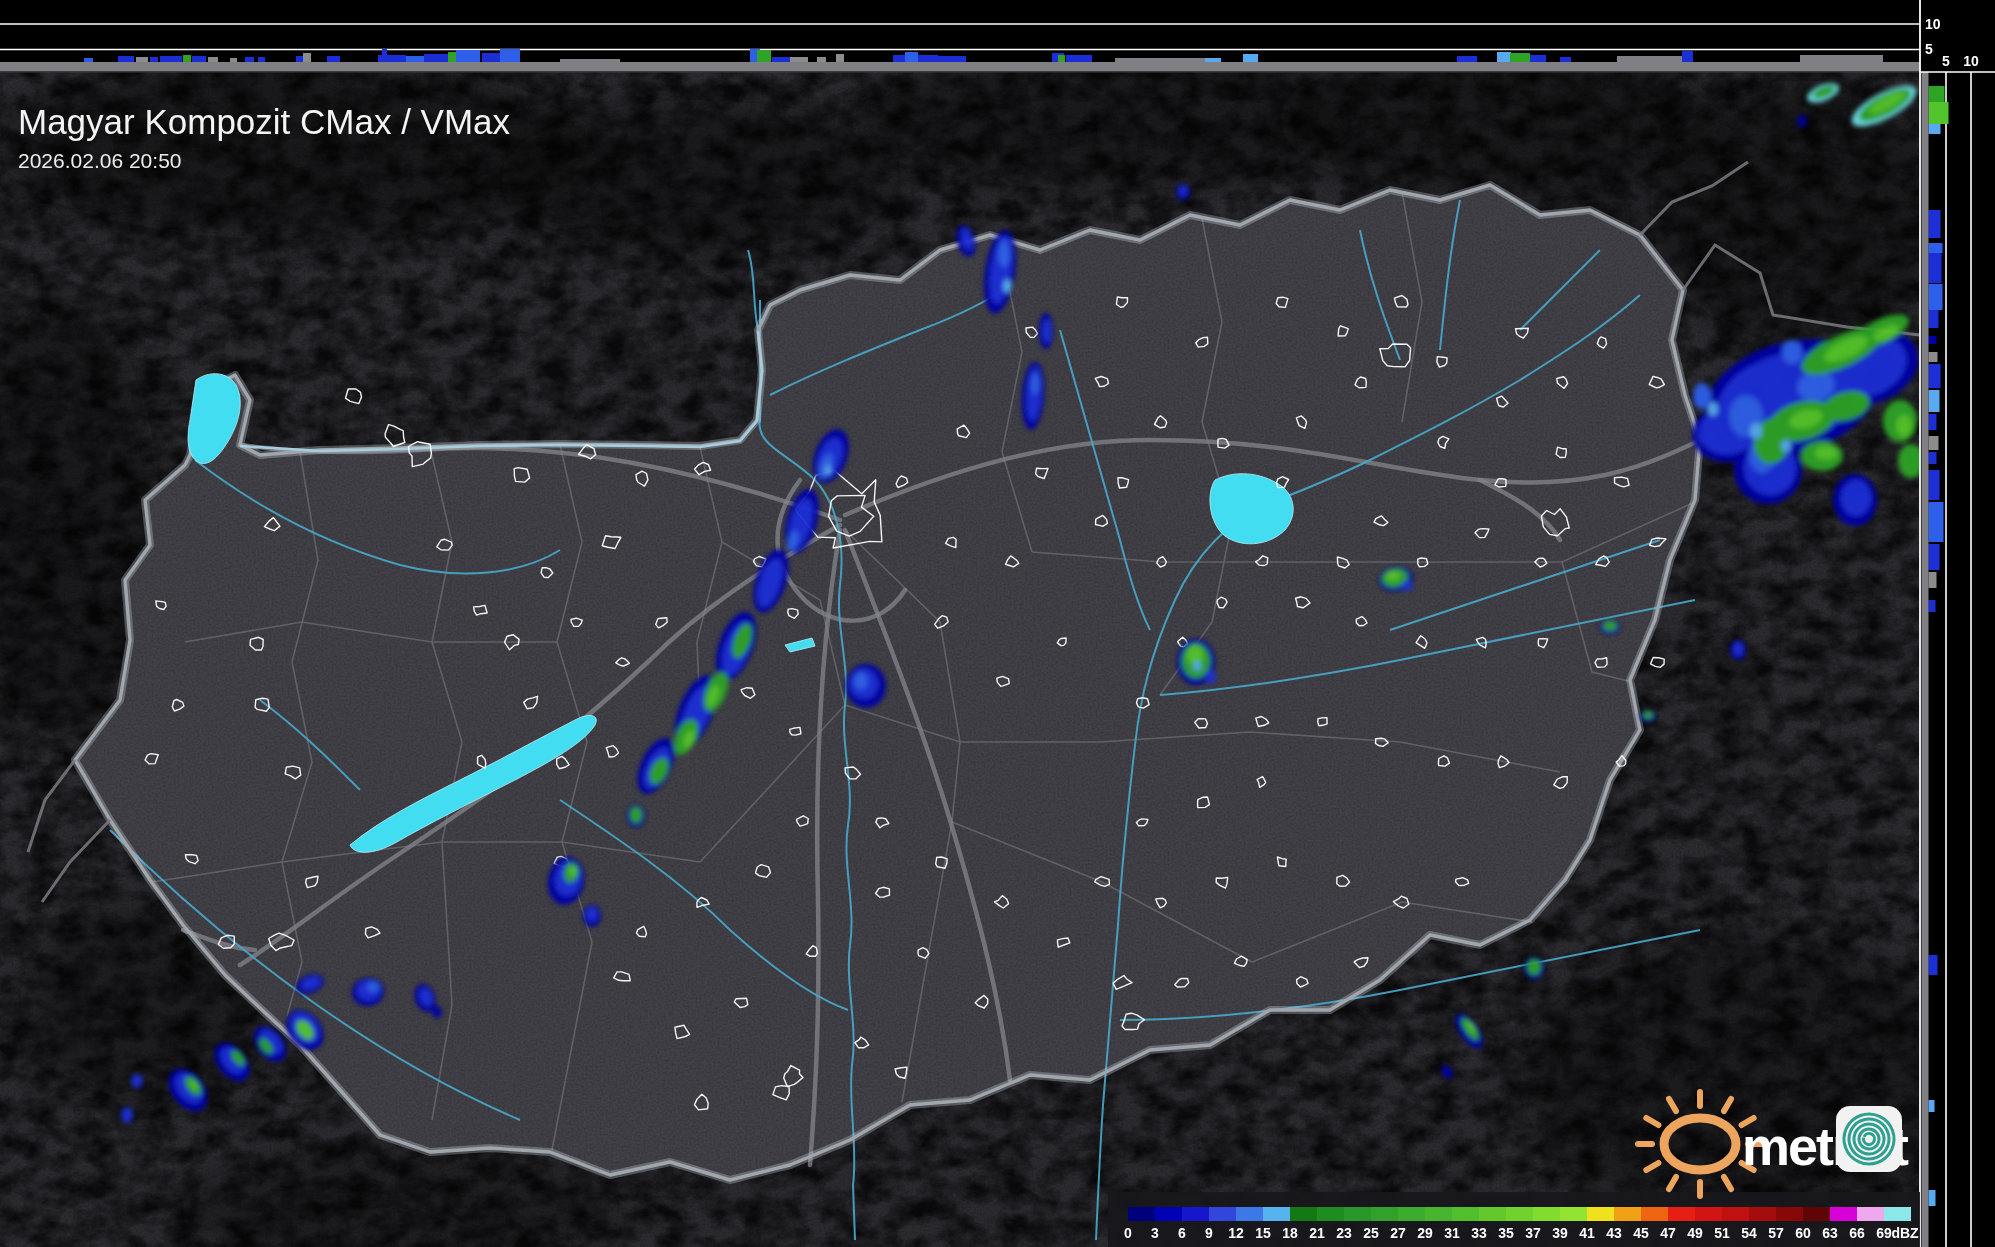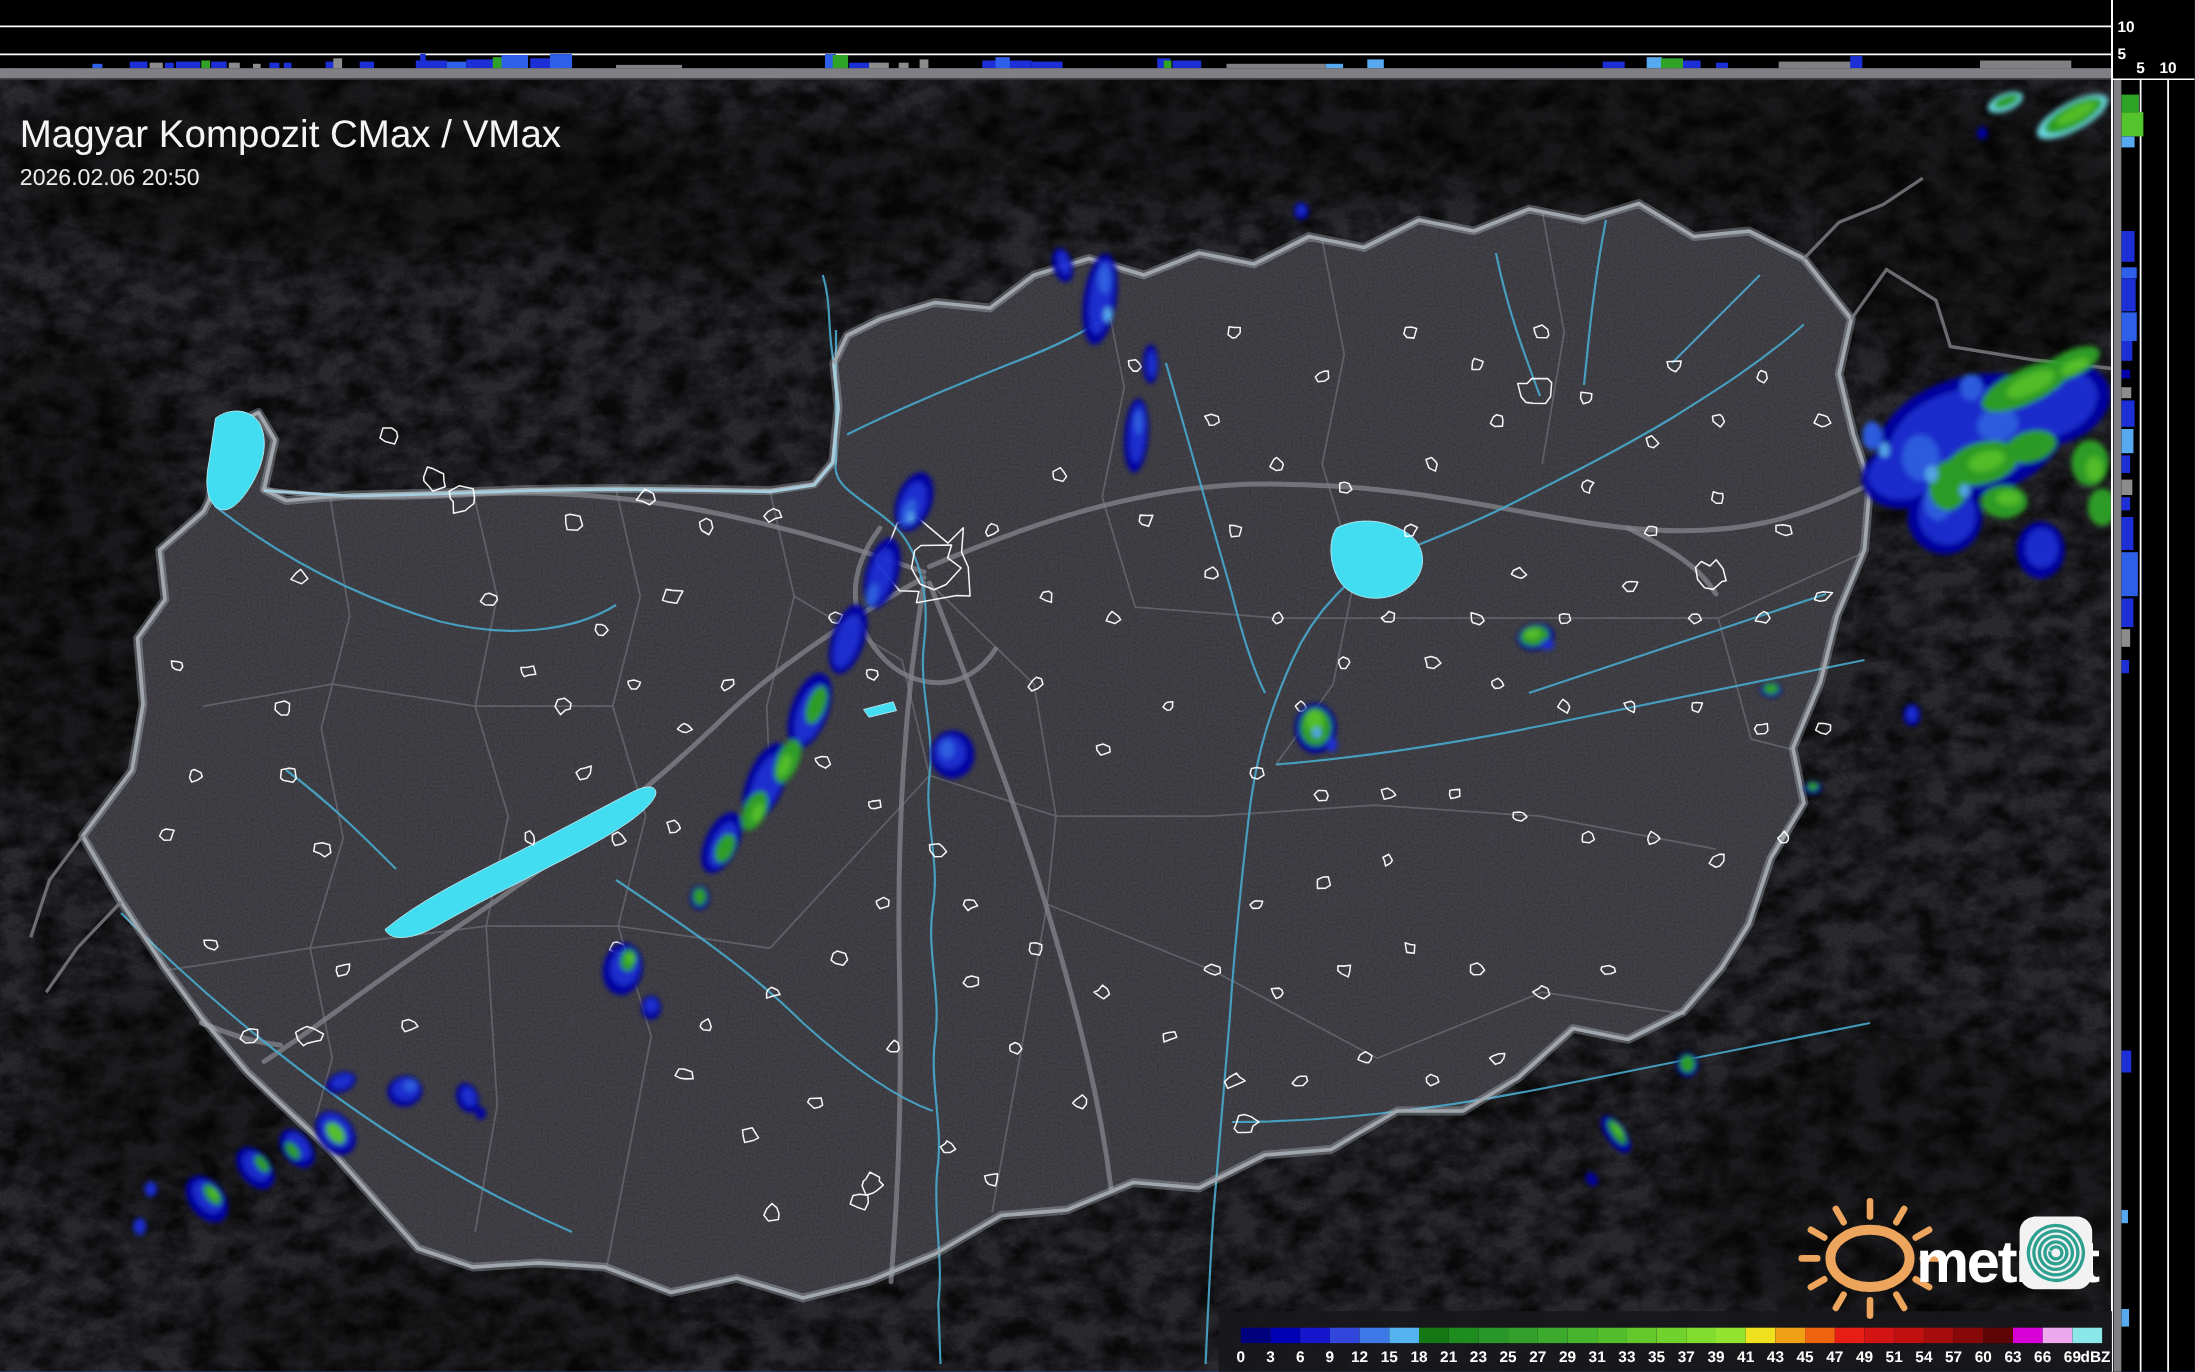--- a/index.html
+++ b/index.html
@@ -1,16 +1,16 @@
 <!DOCTYPE html>
 <html><head>
 <meta charset="utf-8">
 <style>
   html,body{margin:0;padding:0;background:#000;}
-  #app{position:relative;width:1995px;height:1247px;background:#3b82f6;overflow:hidden;
+  #app{position:relative;width:1995px;height:1247px;background:#a16207;overflow:hidden;
        font-family:"Liberation Sans",sans-serif;text-decoration:underline;}
   svg text{font-family:"Liberation Sans",sans-serif;}
   .title{fill:#f4f4f4;font-size:35px;}
   .subtitle{fill:#ececec;font-size:21px;}
   .axis{fill:#ffffff;font-size:14px;font-weight:bold;}
   .ticklab{fill:#ffffff;font-size:14px;font-weight:bold;}
   .logotext{fill:#ffffff;font-size:54px;font-weight:bold;letter-spacing:-2px;}
 </style>
 </head>
 <body>

